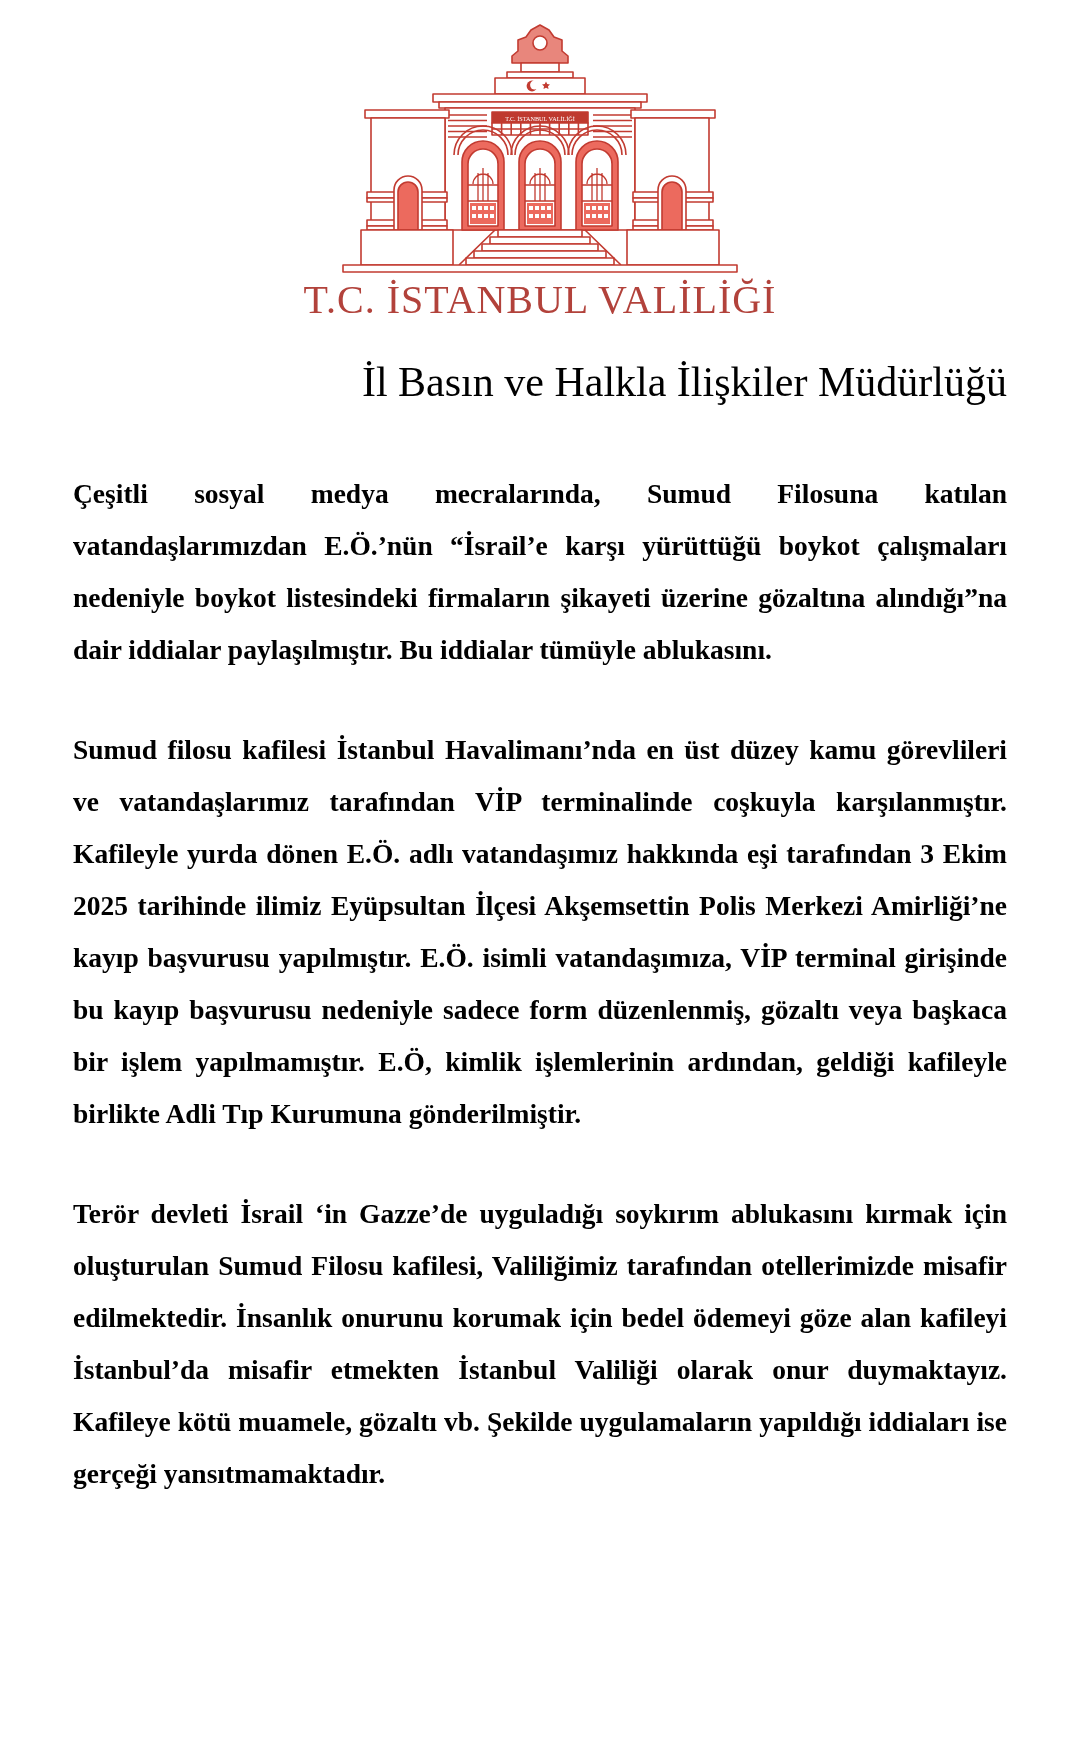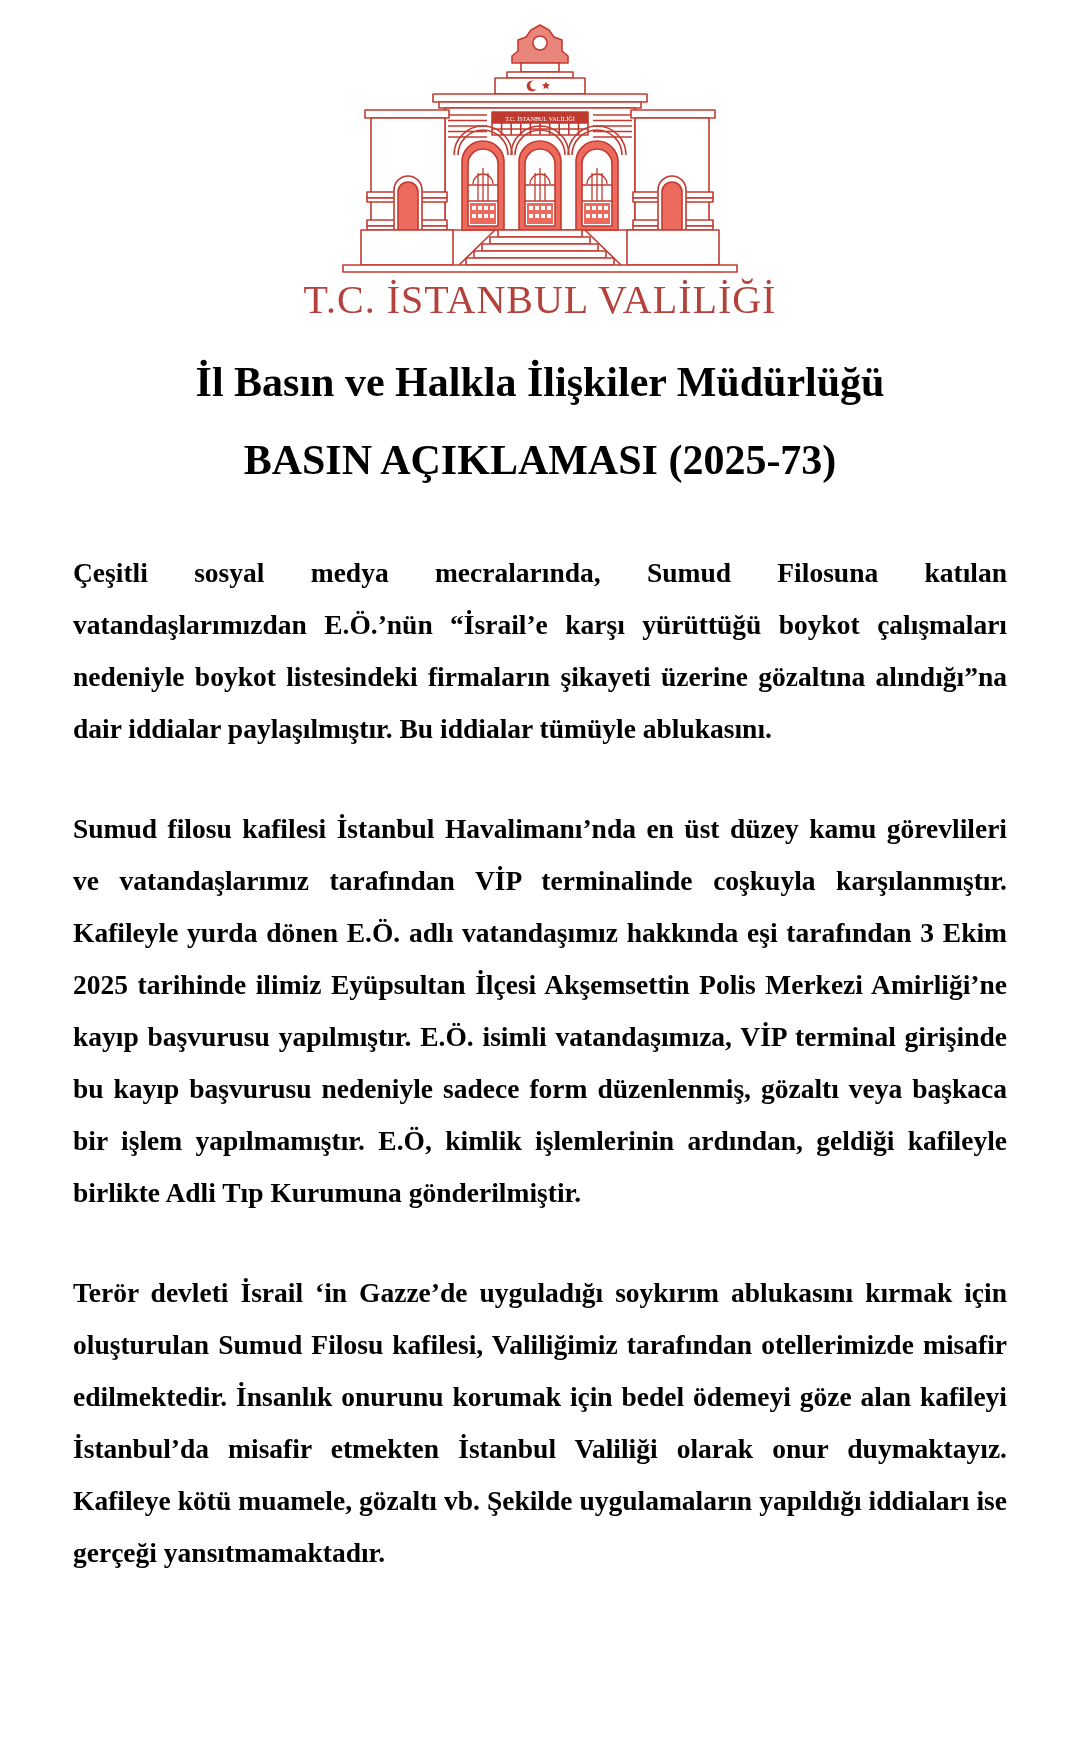--- a/index.html
+++ b/index.html
@@ -29,22 +29,22 @@
     font-size: 40px;
     letter-spacing: 1px;
     color: #b2423b;
     font-weight: normal;
     text-align: center;
     line-height: 1.1;
   }
   .doc-title {
     margin: 36px 0 0 0;
     font-size: 42px;
-    font-weight: bold;
-    text-align: center;
+    font-weight: normal;
+    text-align: right;
     line-height: 1.15;
   }
   .doc-subtitle {
     margin: 30px 0 0 0;
     font-size: 42px;
     font-weight: bold;
     text-align: center;
     line-height: 1.15;
   }
   .body-text {
@@ -140,21 +140,20 @@
         <rect x="131" y="236" width="148" height="7"></rect>
         <path d="M160,208 L124,243 M250,208 L286,243" fill="none"></path>
 
         <rect x="8" y="243" width="394" height="7"></rect>
       </g>
     </svg>
     <div class="logo-caption">T.C. İSTANBUL VALİLİĞİ</div>
   </div>
 
   <h1 class="doc-title">İl Basın ve Halkla İlişkiler Müdürlüğü</h1>
-  <h2 class="doc-subtitle">BASIN AÇIKLAMASI (2025-73)</h2>
 
   <div class="body-text">
     <p>Çeşitli sosyal medya mecralarında, Sumud Filosuna katılan vatandaşlarımızdan E.Ö.’nün “İsrail’e karşı yürüttüğü boykot çalışmaları nedeniyle boykot listesindeki firmaların şikayeti üzerine gözaltına alındığı”na dair iddialar paylaşılmıştır. Bu iddialar tümüyle ablukasını.</p>
     <p>Sumud filosu kafilesi İstanbul Havalimanı’nda en üst düzey kamu görevlileri  ve vatandaşlarımız tarafından VİP terminalinde coşkuyla karşılanmıştır. Kafileyle yurda dönen E.Ö. adlı vatandaşımız hakkında eşi tarafından  3 Ekim 2025 tarihinde ilimiz Eyüpsultan İlçesi Akşemsettin Polis Merkezi Amirliği’ne kayıp başvurusu yapılmıştır. E.Ö. isimli vatandaşımıza, VİP terminal girişinde bu kayıp başvurusu nedeniyle sadece form düzenlenmiş, gözaltı veya başkaca bir işlem yapılmamıştır. E.Ö, kimlik işlemlerinin ardından, geldiği kafileyle birlikte Adli Tıp Kurumuna gönderilmiştir.</p>
     <p>Terör devleti İsrail ‘in Gazze’de uyguladığı soykırım ablukasını kırmak için oluşturulan Sumud Filosu kafilesi, Valiliğimiz tarafından otellerimizde misafir edilmektedir. İnsanlık onurunu korumak için bedel ödemeyi göze alan kafileyi İstanbul’da misafir etmekten İstanbul Valiliği olarak onur duymaktayız. Kafileye kötü muamele, gözaltı vb. Şekilde uygulamaların yapıldığı iddiaları ise gerçeği yansıtmamaktadır.</p>
   </div>
 
 </div>
 
 </body></html>

